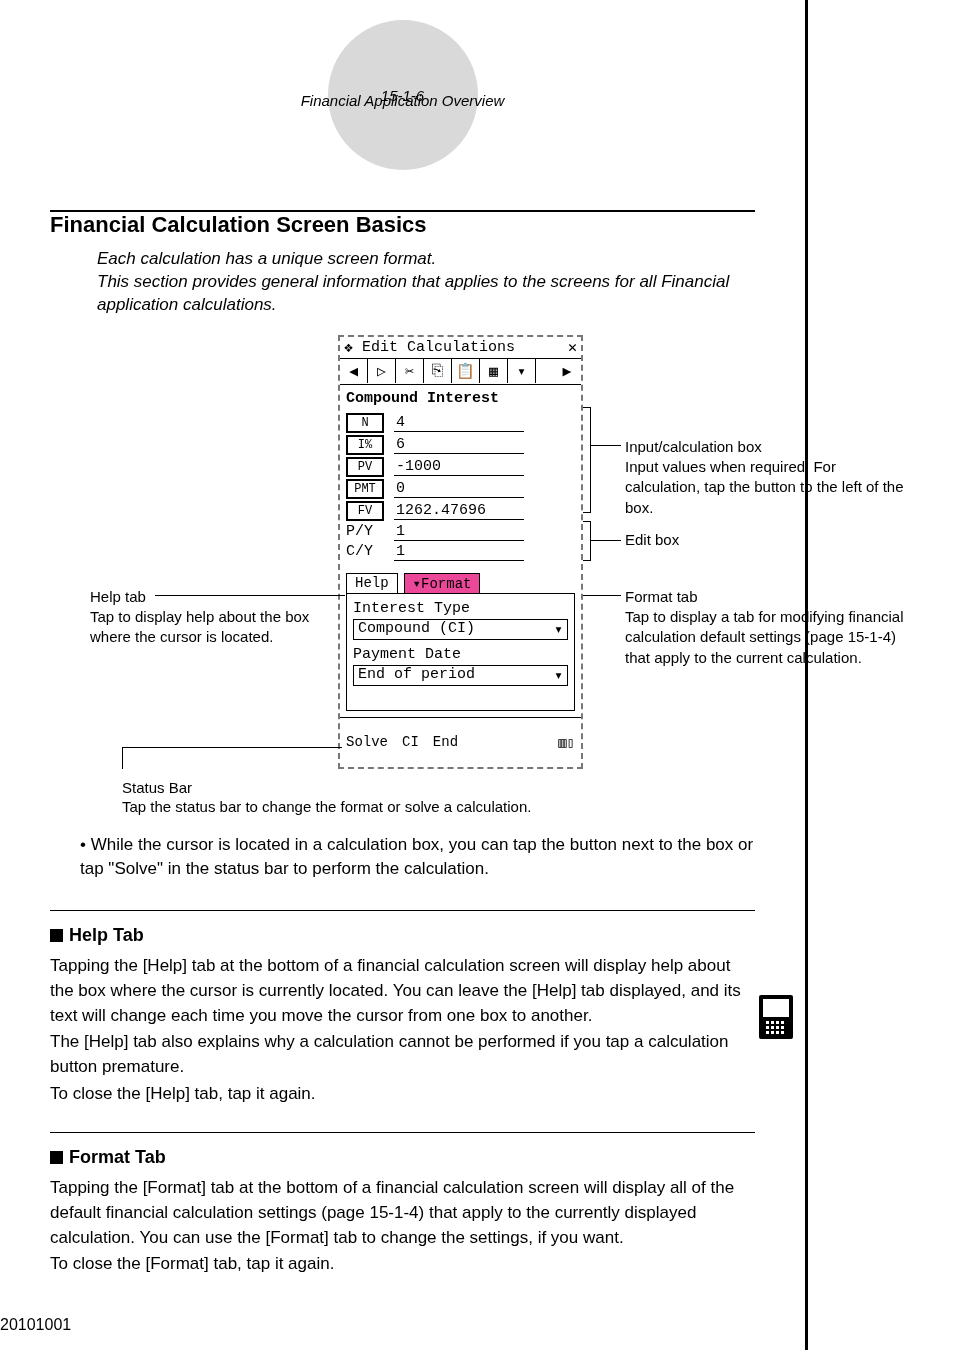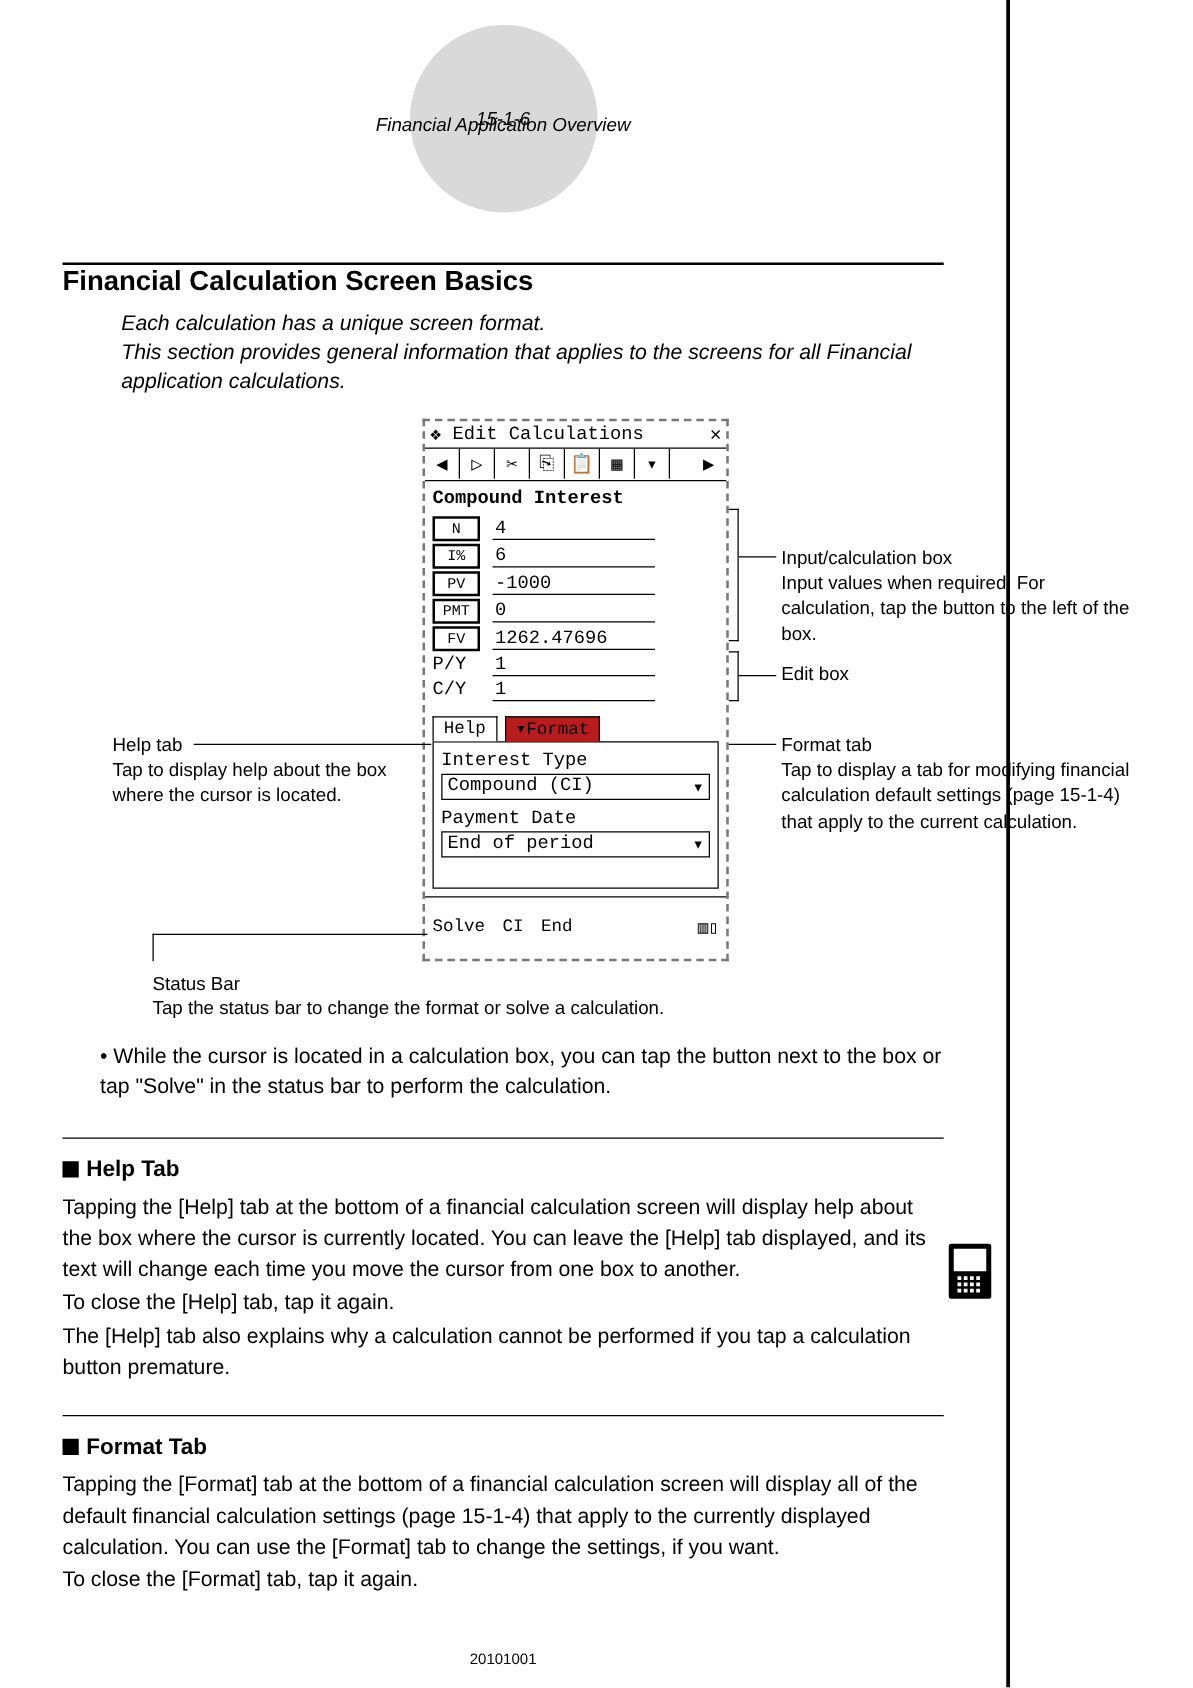--- a/index.html
+++ b/index.html
@@ -22,40 +22,40 @@
   .tbtn { width: 28px; height: 24px; border-right: 1px solid #000; display: flex; align-items: center; justify-content: center; }
   .tbtn:first-child { border-left: none; }
   .title-row { font-weight: bold; padding: 5px 6px 4px 6px; }
   .fields { padding: 0 6px 6px 6px; }
   .frow { display: flex; align-items: center; margin: 2px 0; }
   .fbtn { width: 38px; height: 20px; border: 2px solid #000; display: inline-flex; align-items: center; justify-content: center; font-size: 12px; margin-right: 10px; background:#fff;}
   .flabel { width: 38px; display:inline-block; margin-right: 10px;}
   .fval { border-bottom: 1px solid #000; min-width: 130px; padding: 0 2px; height: 18px; display:inline-block;}
   .tabs { display: flex; gap: 6px; padding: 0 6px; margin-top: 4px; }
   .tab { border: 1px solid #000; border-bottom: none; padding: 1px 8px; font-size: 14px; background:#fff;}
-  .tab.active { background: #b91c1c; }
+  .tab.active { background: #ec4899; }
   .tabbox { margin: 0 6px 6px 6px; border: 1px solid #000; padding: 6px 6px 18px 6px;}
   .ddl { border: 1px solid #000; display: flex; justify-content: space-between; padding: 0 4px; margin: 2px 0 6px 0; }
   .statusbar { border-top: 1px solid #000; display: flex; gap: 14px; padding: 16px 6px; font-size: 14px; align-items:center;}
   .statusbar .spacer { flex:1; }
   .callout { position: absolute; font-size: 15px; line-height: 1.35; }
   .lead-line { position: absolute; background: #000; height: 1px; }
   .bracket { position: absolute; width: 8px; border-right: 1px solid #000; border-top: 1px solid #000; border-bottom: 1px solid #000;}
   .status-note { font-size: 15px; margin-left: 72px; margin-top: -6px; }
   .status-note .sh { margin-bottom: 2px; }
   .bullet { margin: 18px 0 30px 30px; font-size: 17px; line-height: 1.4;}
   .section { border-top: 1.5px solid #000; padding-top: 14px; margin-top: 6px;}
   .section h2 { margin: 0 0 8px 0; font-size: 18px;}
   .section h2 .sq { display:inline-block; width:13px; height:13px; background:#000; margin-right:6px; vertical-align: -1px;}
   .section p { margin: 0 0 2px 0; font-size: 17px; line-height: 1.45; }
   .side-icon { position: absolute; right: 12px; top: 995px; width: 34px; height: 44px; background:#000; border-radius:2px; display:flex; align-items:flex-end; justify-content:center; padding-bottom:4px;}
   .side-icon .dots { width: 20px; height: 14px; display:grid; grid-template-columns: repeat(4,3px); grid-auto-rows:3px; gap:2px;}
   .side-icon .dots span { background:#fff; width:3px; height:3px;}
   .side-icon .scr { position:absolute; top:4px; left:4px; right:4px; height:18px; background:#fff;}
-  .footer { position:absolute; bottom:16px; left:0; right:0; text-align:center; font-size:12px;}
+  .footer { position:absolute; bottom:16px; left:0; right:0; text-align:left; font-size:16px;}
 </style>
 </head>
 <body>
 
 <div class="page">
 
   <div class="page-header-wrap">
     <div class="page-circle">
       <div class="pnum">15-1-6</div>
       <div class="ptitle">Financial Application Overview</div>
@@ -174,22 +174,22 @@
   <div class="status-note">
     <div class="sh">Status Bar</div>
     <div>Tap the status bar to change the format or solve a calculation.</div>
   </div>
 
   <div class="bullet">• <span>While the cursor is located in a calculation box, you can tap the button next to the box or tap "Solve" in the status bar to perform the calculation.</span></div>
 
   <div class="section">
     <h2><span class="sq"></span><span>Help Tab</span></h2>
     <p>Tapping the [Help] tab at the bottom of a financial calculation screen will display help about the box where the cursor is currently located. You can leave the [Help] tab displayed, and its text will change each time you move the cursor from one box to another.</p>
+    <p>The [Help] tab also explains why a calculation cannot be performed if you tap a calculation button premature.</p>
     <p>To close the [Help] tab, tap it again.</p>
-    <p>The [Help] tab also explains why a calculation cannot be performed if you tap a calculation button premature.</p>
   </div>
 
   <br>
 
   <div class="section">
     <h2><span class="sq"></span><span>Format Tab</span></h2>
     <p>Tapping the [Format] tab at the bottom of a financial calculation screen will display all of the default financial calculation settings (page 15-1-4) that apply to the currently displayed calculation. You can use the [Format] tab to change the settings, if you want.</p>
     <p>To close the [Format] tab, tap it again.</p>
   </div>
 

